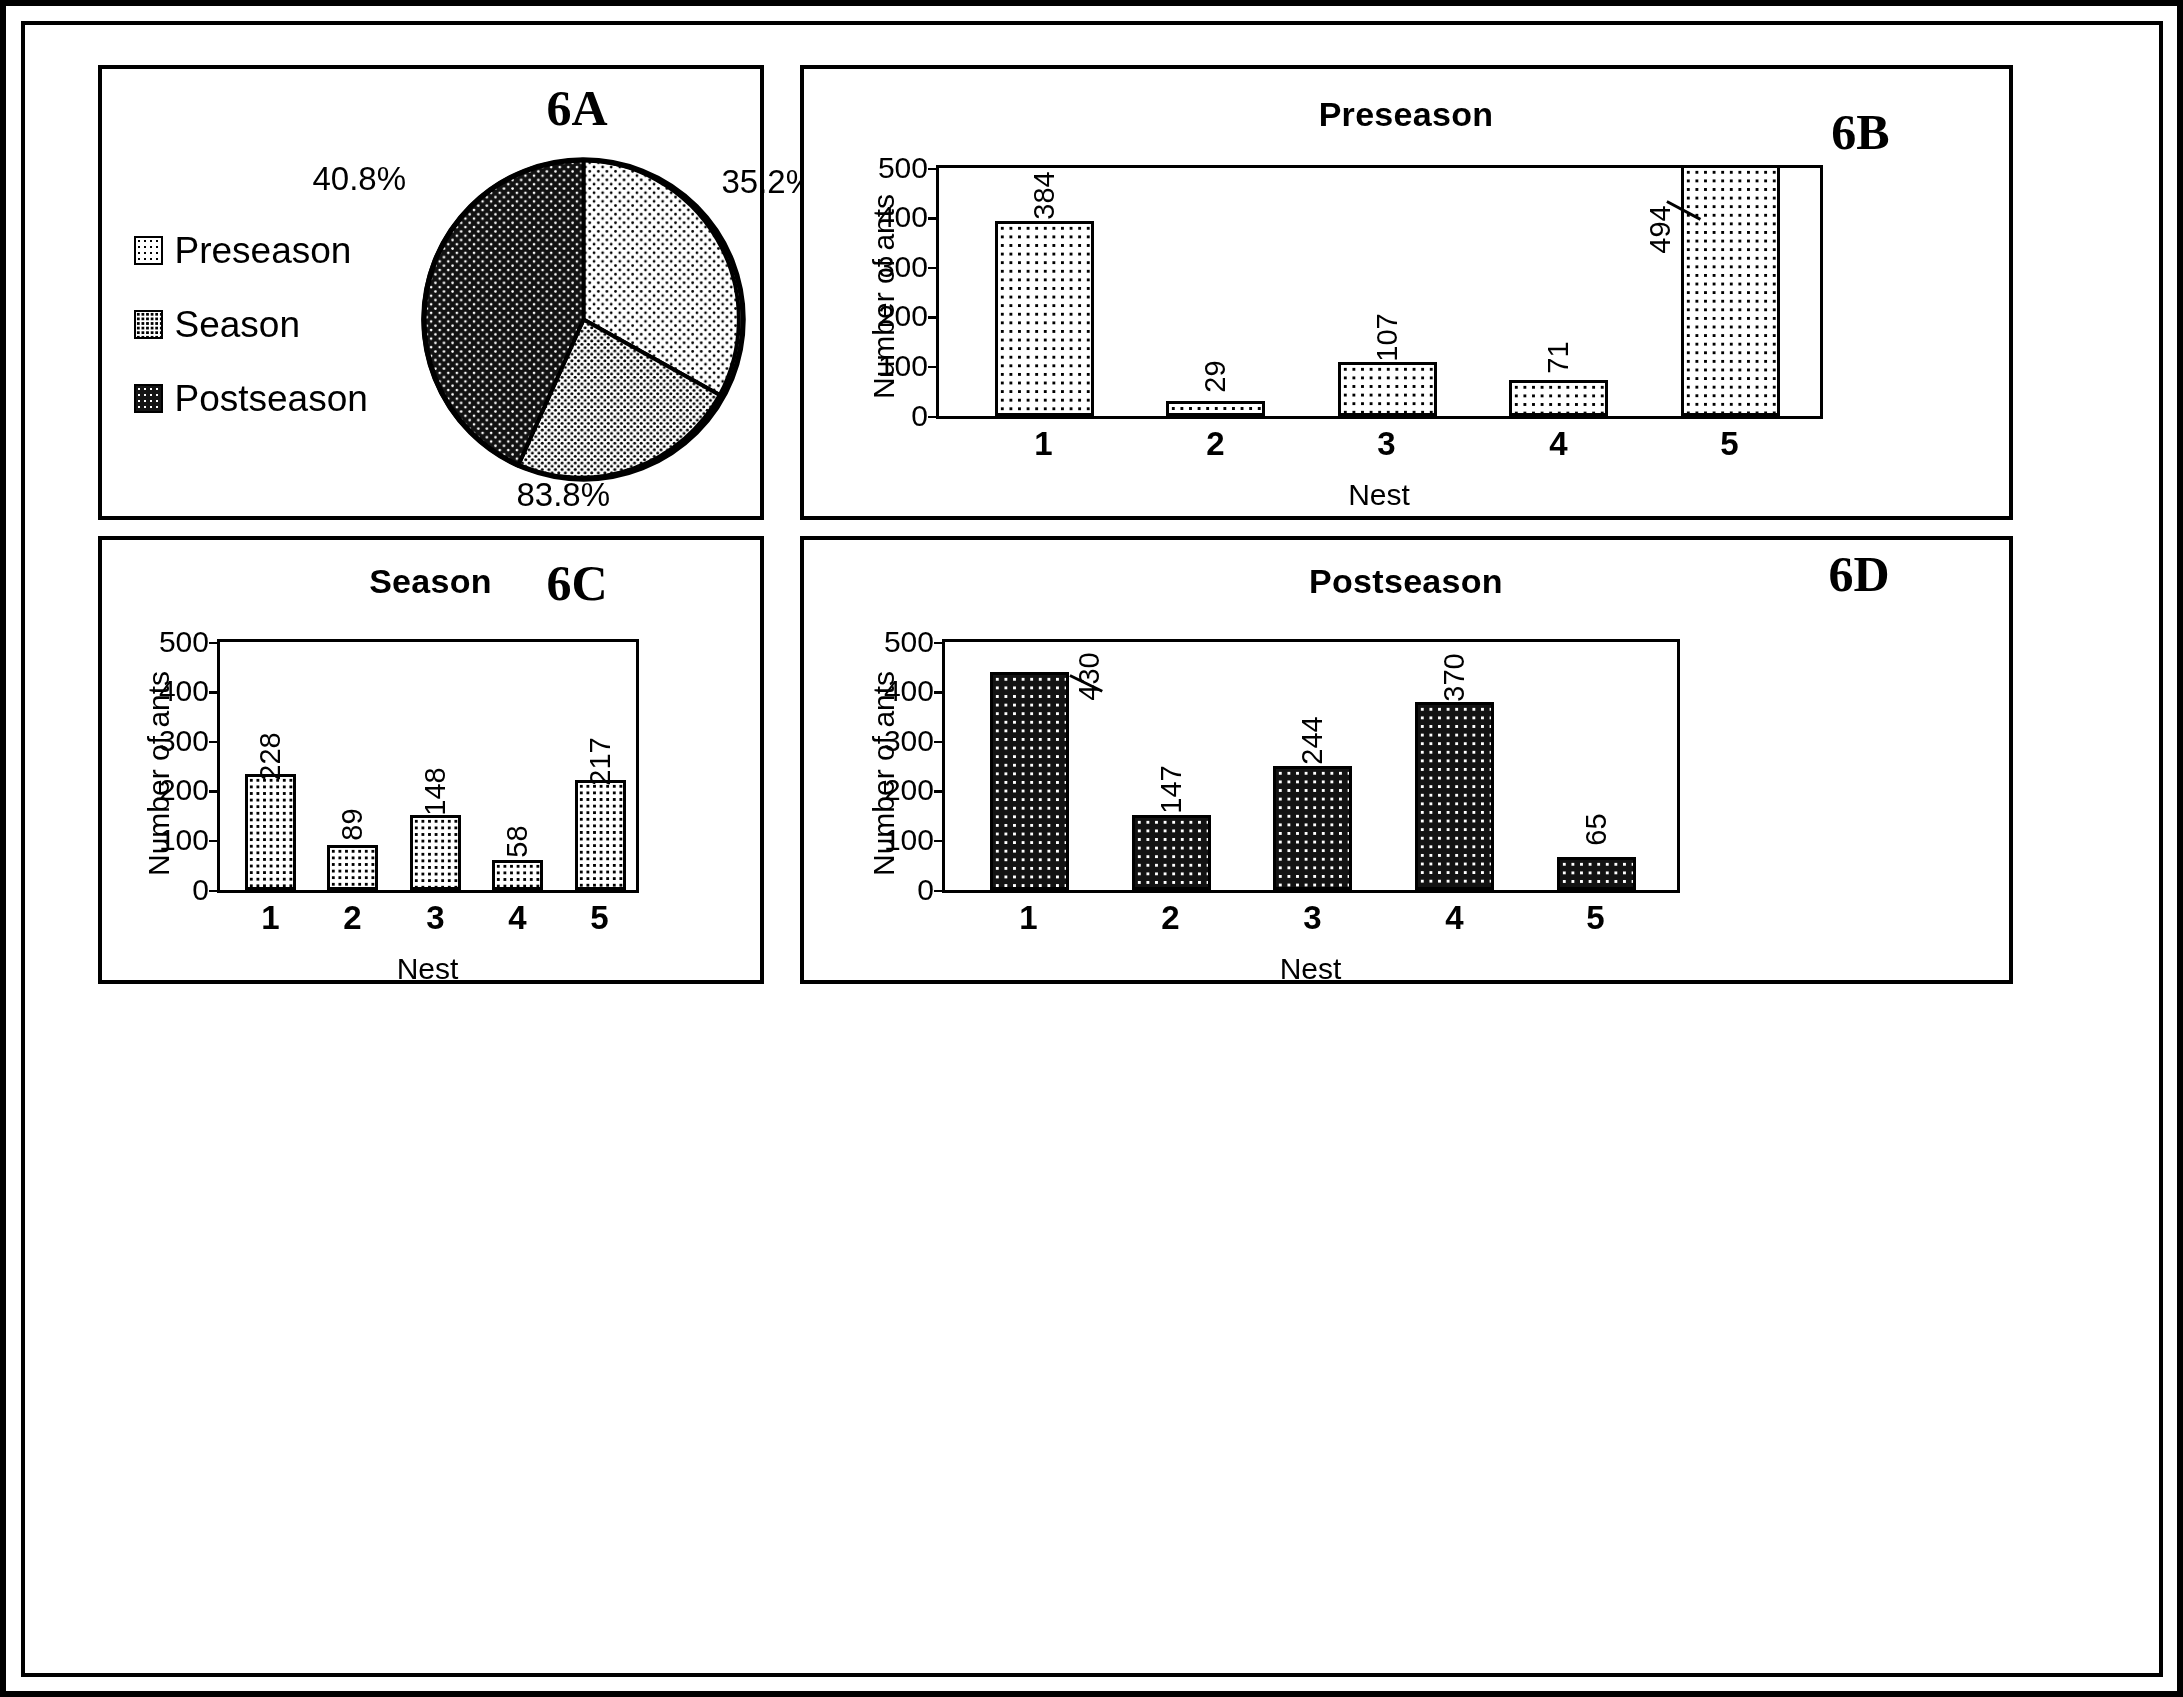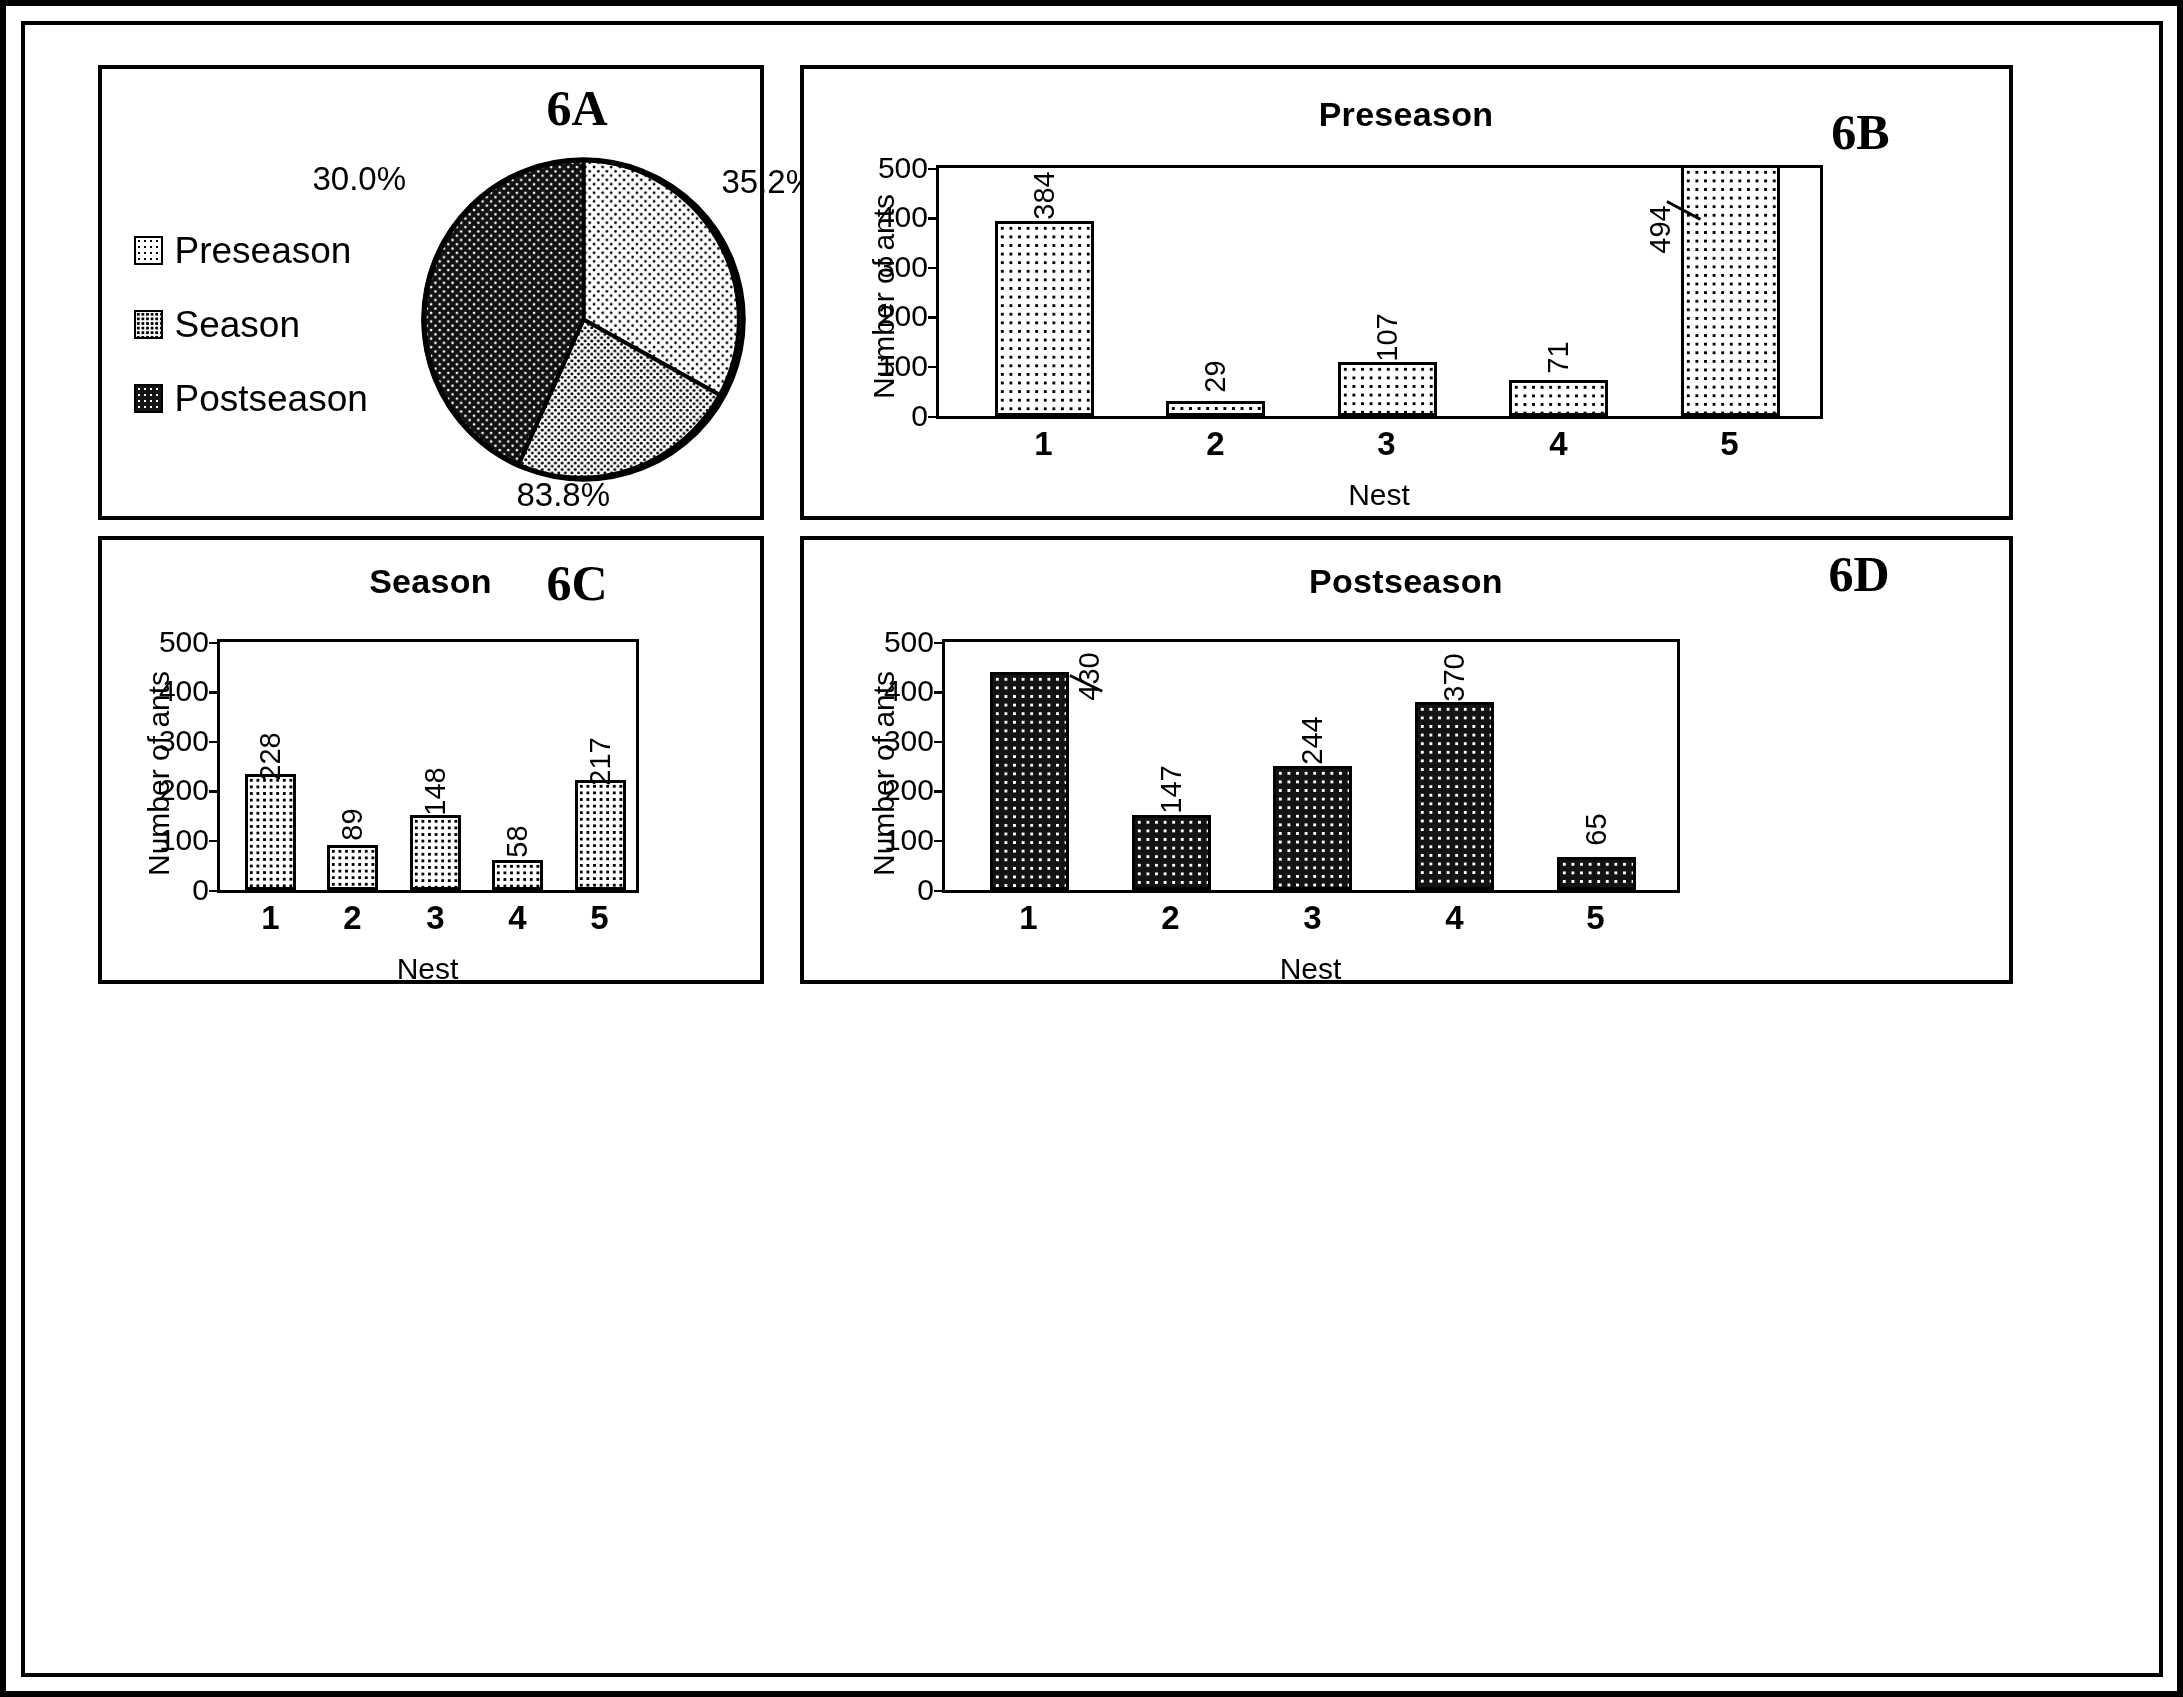--- a/index.html
+++ b/index.html
@@ -247,21 +247,21 @@
             </pattern>
           </defs>
 
           <path d="M 260 260 L 260 18 A 242 242 0 0 1 466.6 374.5 Z" fill="url(#patPre)" stroke="#000" stroke-width="6"></path>
 
           <path d="M 260 260 L 466.6 374.5 A 242 242 0 0 1 161.0 481.1 Z" fill="url(#patSeason)" stroke="#000" stroke-width="6"></path>
 
           <path d="M 260 260 L 161.0 481.1 A 242 242 0 0 1 260 18 Z" fill="url(#patPost)" stroke="#000" stroke-width="6"></path>
           <circle cx="260" cy="260" r="242" fill="none" stroke="#000000" stroke-width="8"></circle>
         </svg>
-        <div class="pie-label" style="left:-99px; top:14.5px;">30.0%</div>
+        <div class="pie-label" style="left:-99px; top:14.5px;">40.8%</div>
         <div class="pie-label" style="left:310px; top:17px;">35.2%</div>
         <div class="pie-label" style="left:105px; top:330px;">83.8%</div>
       </div>
     </div>
 
     <div class="panel" id="panel-b">
       <div class="panel-letter">6B</div>
       <div class="panel-title">Preseason</div>
 
       <div class="chart-area" style="left:0; top:0; width:100%; height:100%;">

